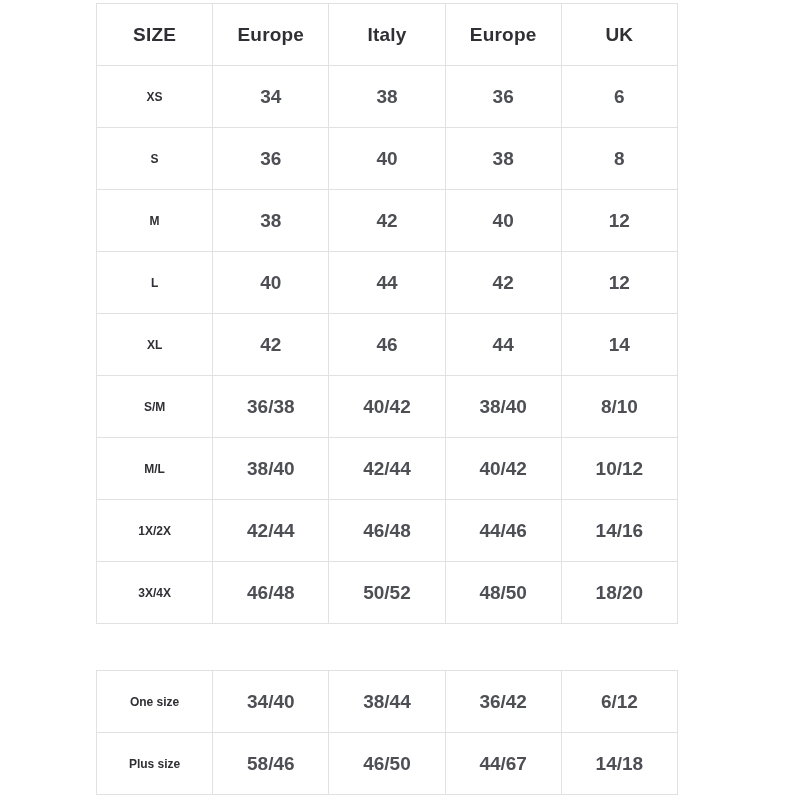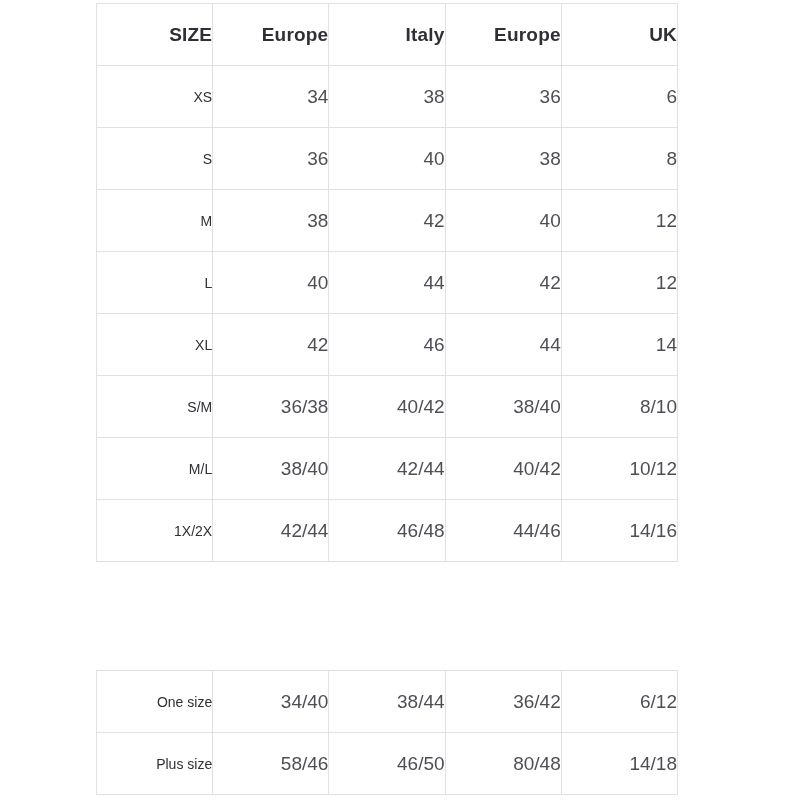--- a/index.html
+++ b/index.html
@@ -27,41 +27,41 @@
     width: 582px;
     border-collapse: collapse;
     table-layout: fixed;
     background: var(--bg);
   }
   #table1 { top: 3px; }
   #table2 { top: 670px; }
   .conv-table th,
   .conv-table td {
     border: 1px solid var(--border);
-    text-align: right;
+    text-align: center;
     vertical-align: middle;
     height: 62px;
     padding: 0;
     overflow: hidden;
     white-space: nowrap;
   }
   .conv-table th {
     font-size: 19px;
     font-weight: 700;
     color: var(--heading);
     letter-spacing: 0.2px;
   }
   .conv-table td {
     font-size: 19px;
-    font-weight: 400;
+    font-weight: 700;
     color: var(--value);
   }
   .conv-table td.size-col {
-    font-size: 14px;
-    font-weight: 400;
+    font-size: 12px;
+    font-weight: 700;
     color: var(--heading);
   }
 </style>
 </head>
 <body>
 
 <table class="conv-table" id="table1">
   <thead>
     <tr>
       <th>SIZE</th>
@@ -121,33 +121,40 @@
       <td>40/42</td>
       <td>10/12</td>
     </tr>
     <tr>
       <td class="size-col">1X/2X</td>
       <td>42/44</td>
       <td>46/48</td>
       <td>44/46</td>
       <td>14/16</td>
     </tr>
+    <tr>
+      <td class="size-col">3X/4X</td>
+      <td>46/48</td>
+      <td>50/52</td>
+      <td>48/50</td>
+      <td>18/20</td>
+    </tr>
   </tbody>
 </table>
 
 <table class="conv-table" id="table2">
   <tbody>
     <tr>
       <td class="size-col">One size</td>
       <td>34/40</td>
       <td>38/44</td>
       <td>36/42</td>
       <td>6/12</td>
     </tr>
     <tr>
       <td class="size-col">Plus size</td>
       <td>58/46</td>
       <td>46/50</td>
-      <td>80/48</td>
+      <td>44/67</td>
       <td>14/18</td>
     </tr>
   </tbody>
 </table>
 
 </body></html>

